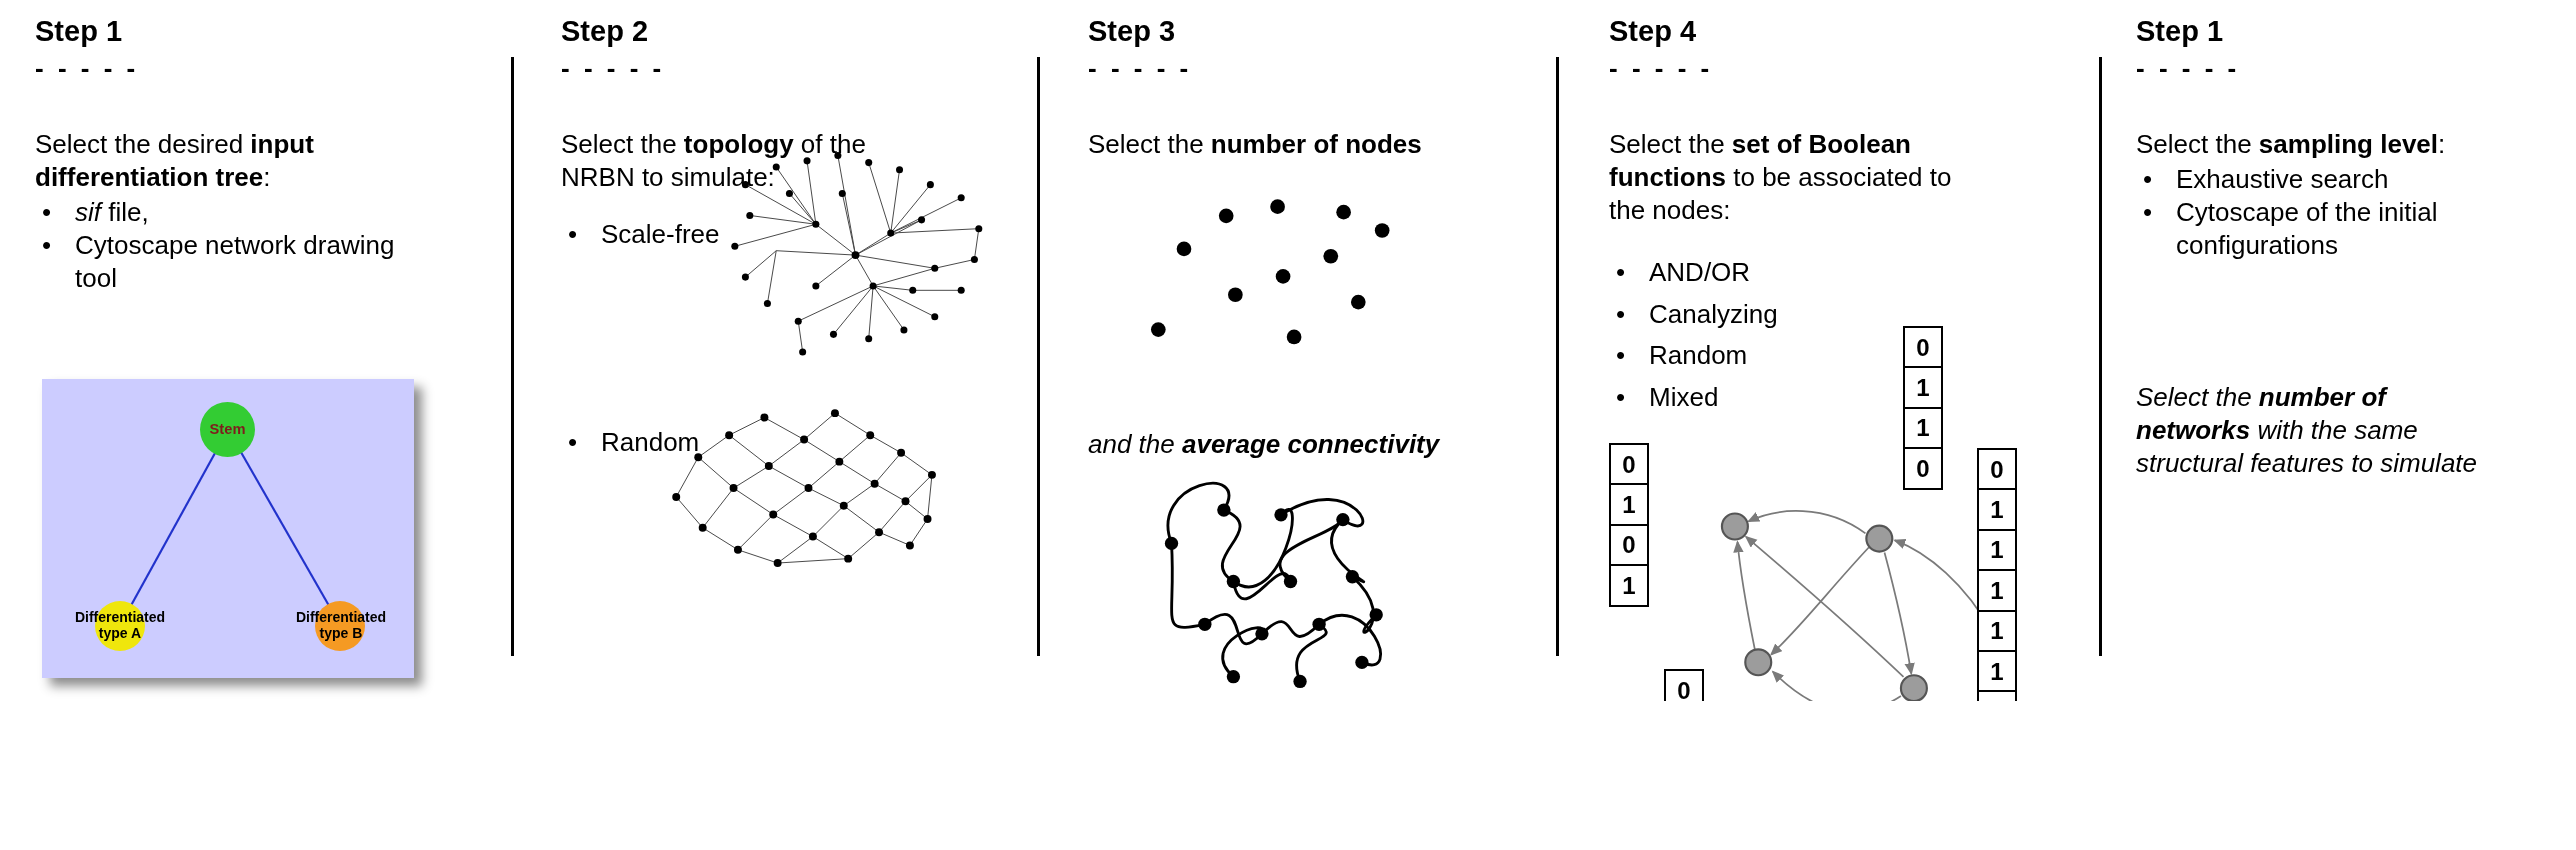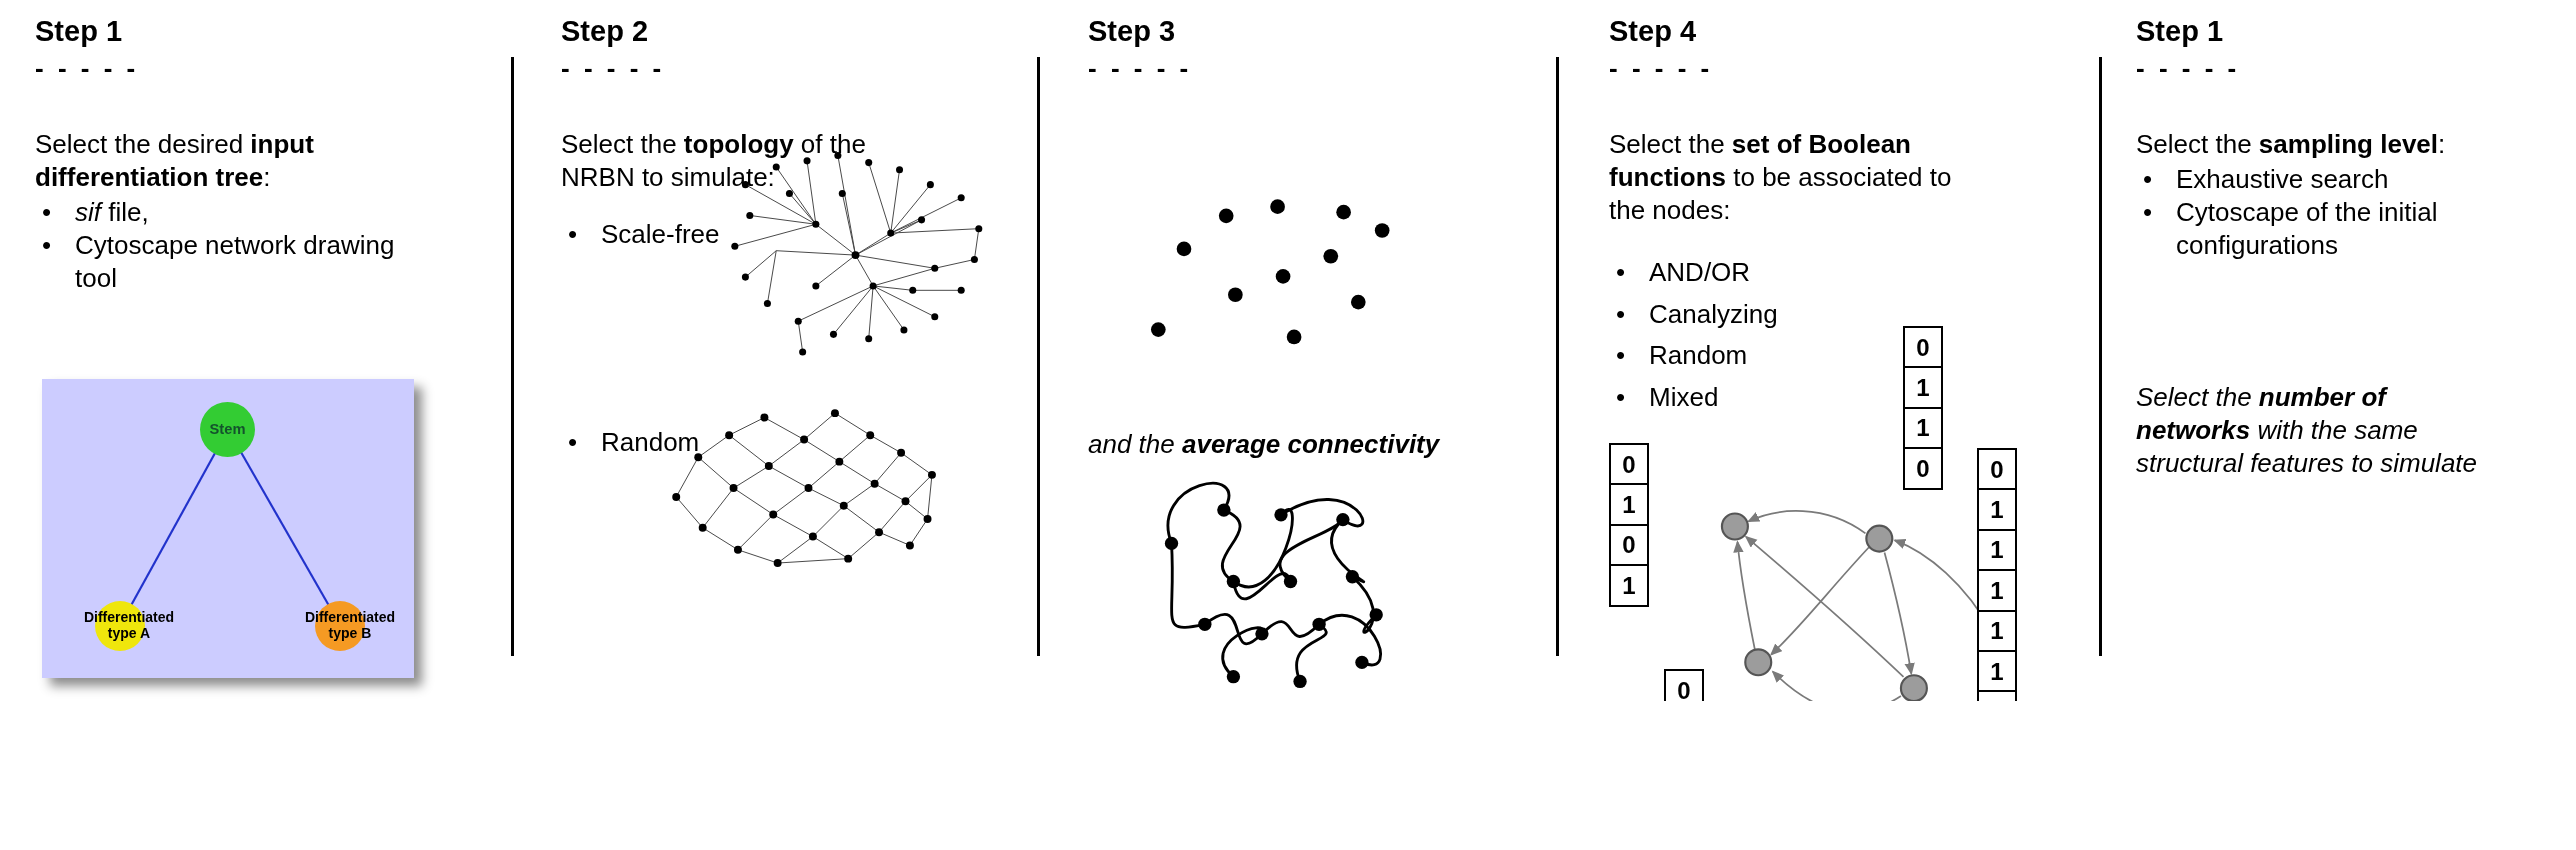--- a/index.html
+++ b/index.html
@@ -25,24 +25,24 @@
   .nowrap { white-space:nowrap; }
   .bodytext { font-size:26px; line-height:33px;font-style:italic; }
 
   
   .tree-fig { position:absolute; left:7px; top:379px; width:372px; height:299px;
               box-shadow:7.8px 7.8px 10.4px rgba(0,0,0,0.45); }
   .tree-bg { position:absolute; inset:0; }
   .tree-lines { position:absolute; left:0; top:0; }
   .tnode { position:absolute; border-radius:50%; display:flex; align-items:center; justify-content:center;
            font-weight:bold; }
-  .tnode.stem { left:158px; top:22.5px; width:55px; height:55px; font-size:14.7px; color:#14532d; }
+  .tnode.stem { left:158px; top:22.5px; width:55px; height:55px; font-size:14.7px; color:#7f1d1d; }
   .tnode.small { width:50px; height:50px; }
   .tlabel { position:absolute; width:156px; text-align:center; font-weight:bold; font-size:14px;
-            line-height:16.4px; white-space:pre-line; color:#000;margin-left:9px; }
+            line-height:16.4px; white-space:pre-line; color:#000; }
 
   
   .netsvg line { stroke:#444; stroke-width:1.1; }
   .netsvg circle { fill:#000; }
   .tangle path { stroke:#000; stroke-width:3; fill:none; stroke-linecap:round; }
 
   
   .btable { position:absolute; }
   .bcell { width:40px; height:43px; border:2.6px solid #000; background:#fff;
            display:flex; align-items:center; justify-content:center;
@@ -248,20 +248,21 @@
           <circle cx="280" cy="175" r="4.5"></circle>
           <circle cx="305" cy="95" r="4.5"></circle>
         <circle cx="300" cy="145" r="4.5"></circle>
       </g>
     </svg>
   </section>
 
   <section class="col" style="left:1088px;width:485px">
     <h2 class="step-title">Step 3</h2>
     <div class="dashes">- - - - -</div>
+    <p class="intro nowrap"><span>Select the </span><b>number of nodes</b><span></span></p>
 
     <svg class="abs" style="left:50px;top:192px" width="303" height="211" viewBox="0 0 330 230">
       <g fill="#000">
         <circle cx="22" cy="150" r="8"></circle>
           <circle cx="50" cy="62" r="8"></circle>
           <circle cx="96" cy="26" r="8"></circle>
         <circle cx="106" cy="112" r="8"></circle>
           <circle cx="152" cy="16" r="8"></circle>
           <circle cx="158" cy="92" r="8"></circle>
         <circle cx="170" cy="158" r="8"></circle>

